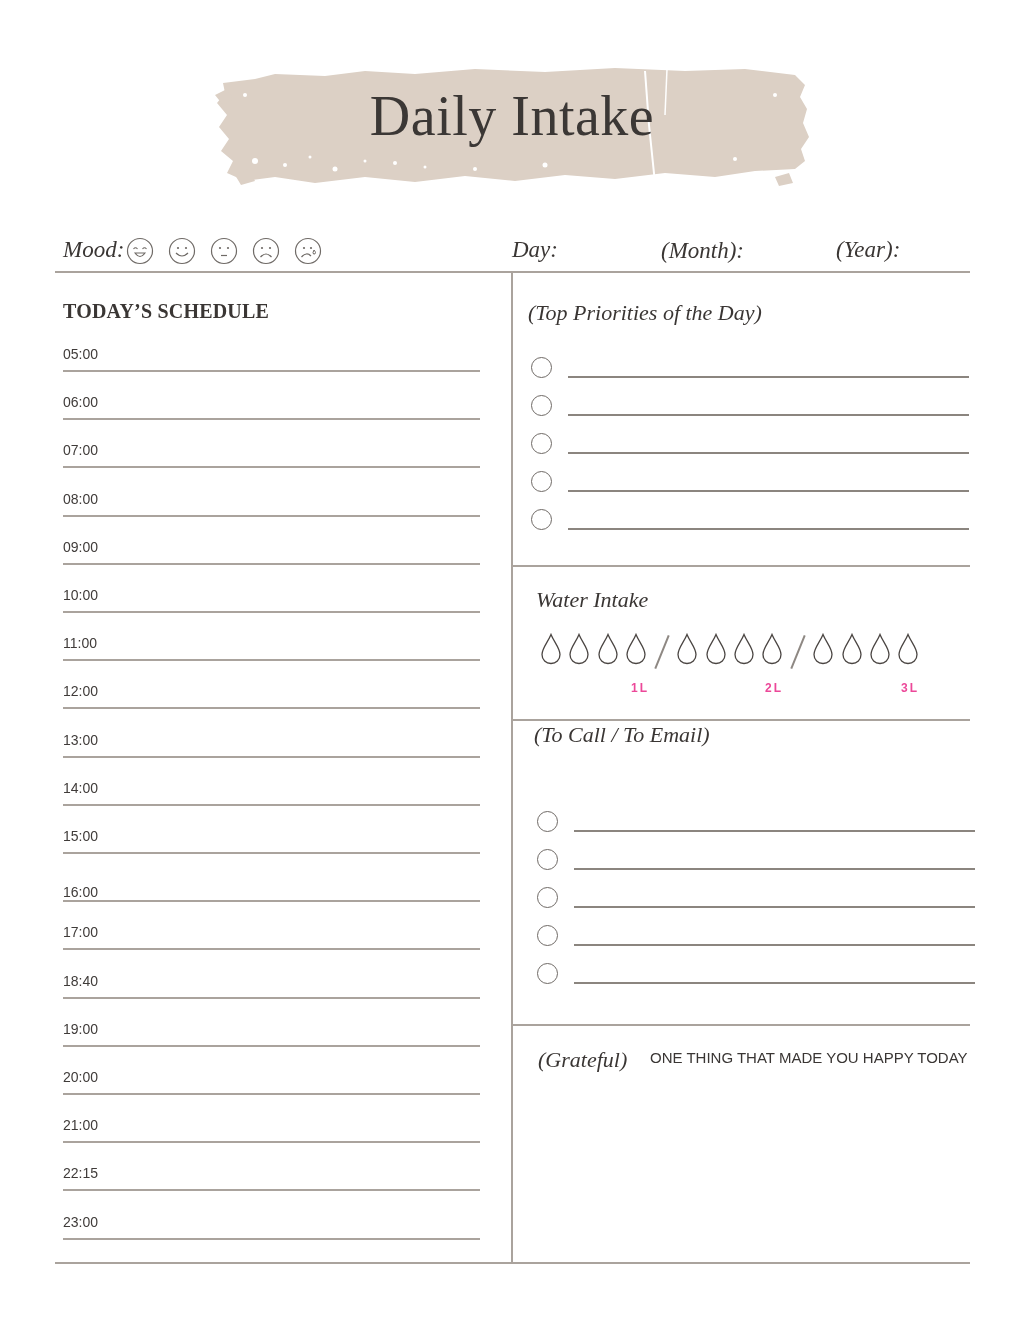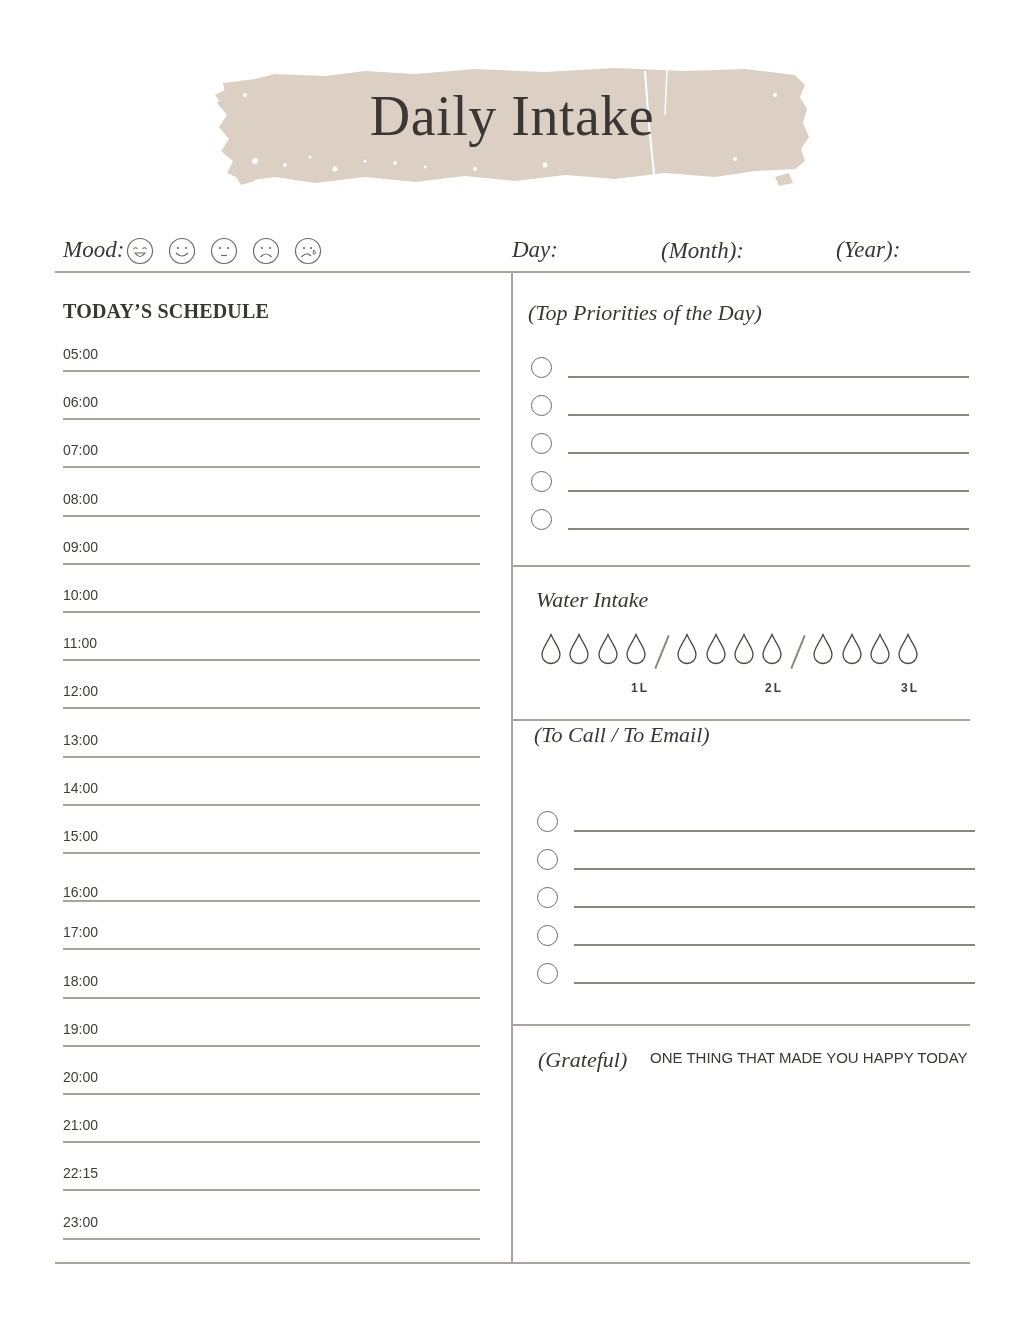--- a/index.html
+++ b/index.html
@@ -21,21 +21,21 @@
 
   #schedule-title { position: absolute; left: 63px; top: 300px; font-family: "Liberation Serif", serif; font-weight: bold; font-size: 20px; color: #3a3634; letter-spacing: 0.2px; }
   .time-label { position: absolute; left: 63px; font-size: 14px; color: #3f3b39; }
 
   .section-title { position: absolute; font-family: "Liberation Serif", serif; font-style: italic; font-size: 22px; color: #3a3634; }
   .circle { position: absolute; width: 21px; height: 21px; border: 1.5px solid #6f6a66; border-radius: 50%; }
   .write-line { position: absolute; height: 1.5px; background: #8b857f; }
 
   .drop { position: absolute; top: 633px; width: 22px; height: 32px; }
   .slash { position: absolute; top: 634px; width: 2px; height: 36px; background: #8e8883; transform: rotate(22deg); transform-origin: center; }
-  .liter { position: absolute; top: 681px; font-size: 12px; font-weight: bold; color: #404040; letter-spacing: 2px; }
+  .liter { position: absolute; top: 681px; font-size: 12px; font-weight: bold; color: #ec4899; letter-spacing: 2px; }
 
   #grateful-sub { position: absolute; left: 650px; top: 1049px; font-size: 15px; color: #3a3634; }
 </style>
 </head>
 <body>
 
 <div id="title-banner">
   <svg width="595" height="122" viewBox="0 0 595 122">
     <path fill="#dcd0c5" d="M8,18 L40,14 L60,9 L110,11 L150,6 L200,9 L260,4 L330,7 L400,3 L470,6 L530,4 L580,10 L590,20 L585,32 L592,44 L588,58 L594,72 L586,84 L590,96 L580,104 L540,106 L500,112 L450,108 L400,114 L350,110 L300,116 L250,111 L200,117 L150,112 L100,118 L60,112 L30,116 L12,108 L18,96 L6,86 L14,74 L4,62 L12,50 L2,38 L10,28 Z"></path>
     <path fill="#dcd0c5" d="M0,30 L12,24 L18,34 L8,40 Z M20,110 L34,104 L40,116 L26,120 Z M560,112 L574,108 L578,118 L564,121 Z"></path>
@@ -125,21 +125,21 @@
     <div class="time-label" style="top: 731.6px;">13:00</div>
     <div class="hline" style="left: 63px; width: 417px; top: 755.6px;"></div>
     <div class="time-label" style="top: 779.8px;">14:00</div>
     <div class="hline" style="left: 63px; width: 417px; top: 803.8px;"></div>
     <div class="time-label" style="top: 828px;">15:00</div>
     <div class="hline" style="left: 63px; width: 417px; top: 852px;"></div>
     <div class="time-label" style="top: 884px;">16:00</div>
     <div class="hline" style="left: 63px; width: 417px; top: 900.2px;"></div>
     <div class="time-label" style="top: 924.4px;">17:00</div>
     <div class="hline" style="left: 63px; width: 417px; top: 948.4px;"></div>
-    <div class="time-label" style="top: 972.6px;">18:00</div>
+    <div class="time-label" style="top: 972.6px;">18:40</div>
     <div class="hline" style="left: 63px; width: 417px; top: 996.6px;"></div>
     <div class="time-label" style="top: 1020.8px;">19:00</div>
     <div class="hline" style="left: 63px; width: 417px; top: 1044.8px;"></div>
     <div class="time-label" style="top: 1069px;">20:00</div>
     <div class="hline" style="left: 63px; width: 417px; top: 1093px;"></div>
     <div class="time-label" style="top: 1117.2px;">21:00</div>
     <div class="hline" style="left: 63px; width: 417px; top: 1141.2px;"></div>
     <div class="time-label" style="top: 1165.4px;">22:15</div>
     <div class="hline" style="left: 63px; width: 417px; top: 1189.4px;"></div>
     <div class="time-label" style="top: 1213.6px;">23:00</div>

